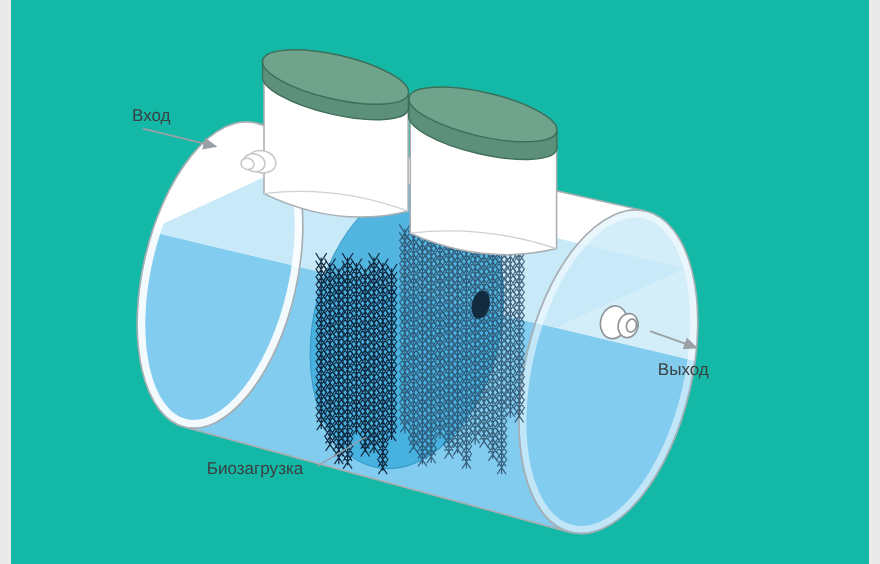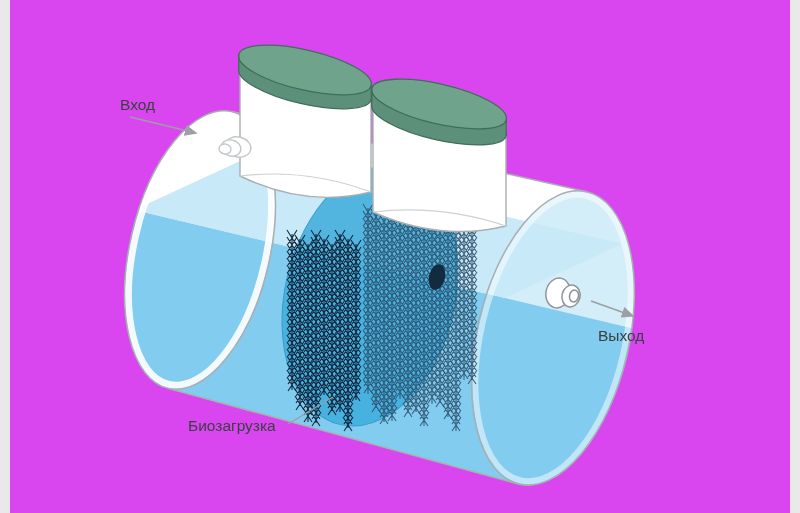--- a/index.html
+++ b/index.html
@@ -1,16 +1,16 @@
 <!DOCTYPE html>
 <html style="--water: #82CCEF; --water-surface: #C7E9F8; --end-face-water: #D3EDF9; --partition-disc: #3EACDC; --lid-top: #6FA38C; --lid-side: #5D907A; --lid-stroke: #3F6E59; --tank-stroke: #A9AEB2; --brush-dark: #0E2136; --brush-light: #2B4D69; --label-text: #3B4043; --arrow: #9AA0A4; --edge-strip: #E9E9E9; --hole: #132B3E;"><head>
 <meta charset="utf-8">
 <style>
   html,body{margin:0;padding:0;background:#fff}
-  .stage{position:relative;width:800px;height:513px;background:#d946ef;overflow:hidden;
+  .stage{position:relative;width:800px;height:513px;background:#14b8a6;overflow:hidden;
          font-family:"Liberation Sans",sans-serif}
   svg{display:block}
   .edge-strip{fill:var(--edge-strip)}
   .tank-fill{fill:#ffffff}
   .tank-line{fill:none;stroke:var(--tank-stroke);stroke-width:1.5}
   .rim{fill:none;stroke:rgba(255,255,255,.9);stroke-width:7}
   .rim-right{fill:none;stroke:rgba(255,255,255,.5);stroke-width:6}
   .water-fill{fill:var(--water)}
   .surface{fill:var(--water-surface)}
   .face-water{fill:var(--end-face-water)}

